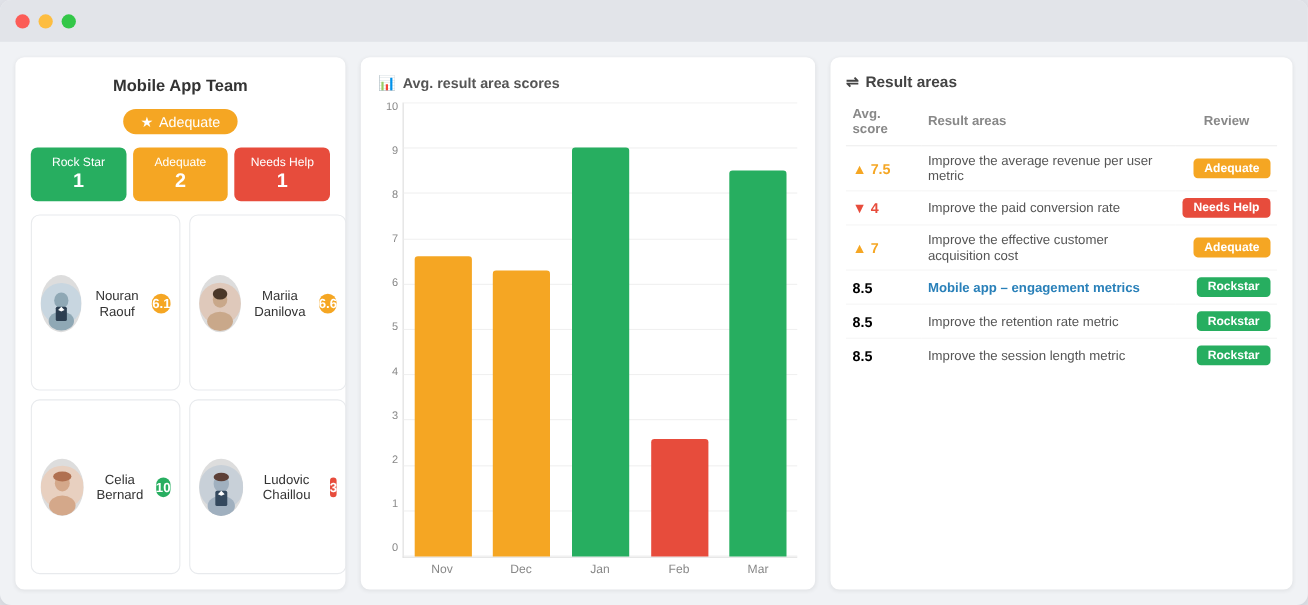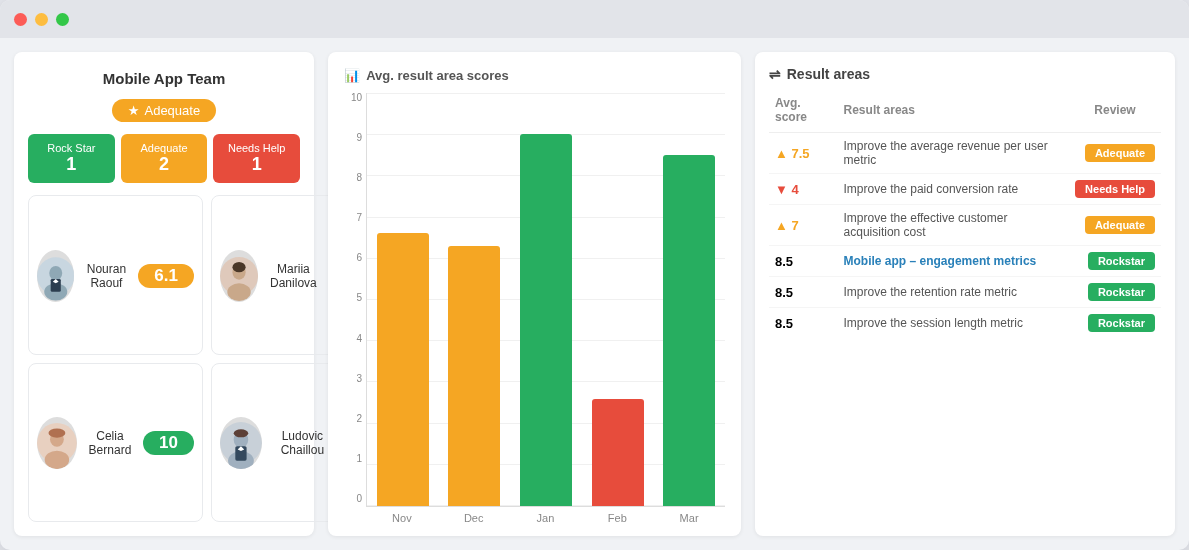--- a/index.html
+++ b/index.html
@@ -128,23 +128,23 @@
     }
     .member-name {
       font-size: 12px;
       color: #333;
       text-align: center;
       font-weight: 500;
     }
     .member-score {
       border-radius: 12px;
       color: #fff;
-      font-size: 17px;
-      font-weight: 600;
-      padding: 2px 16px;
+      font-size: 12px;
+      font-weight: 600;
+      padding: 2px 0;
     }
     .score-orange { background: #f5a623; }
     .score-green { background: #27ae60; }
     .score-red { background: #e74c3c; }
 
     
     .avatar-svg { width: 52px; height: 52px; }
 
     
     .middle-panel {

